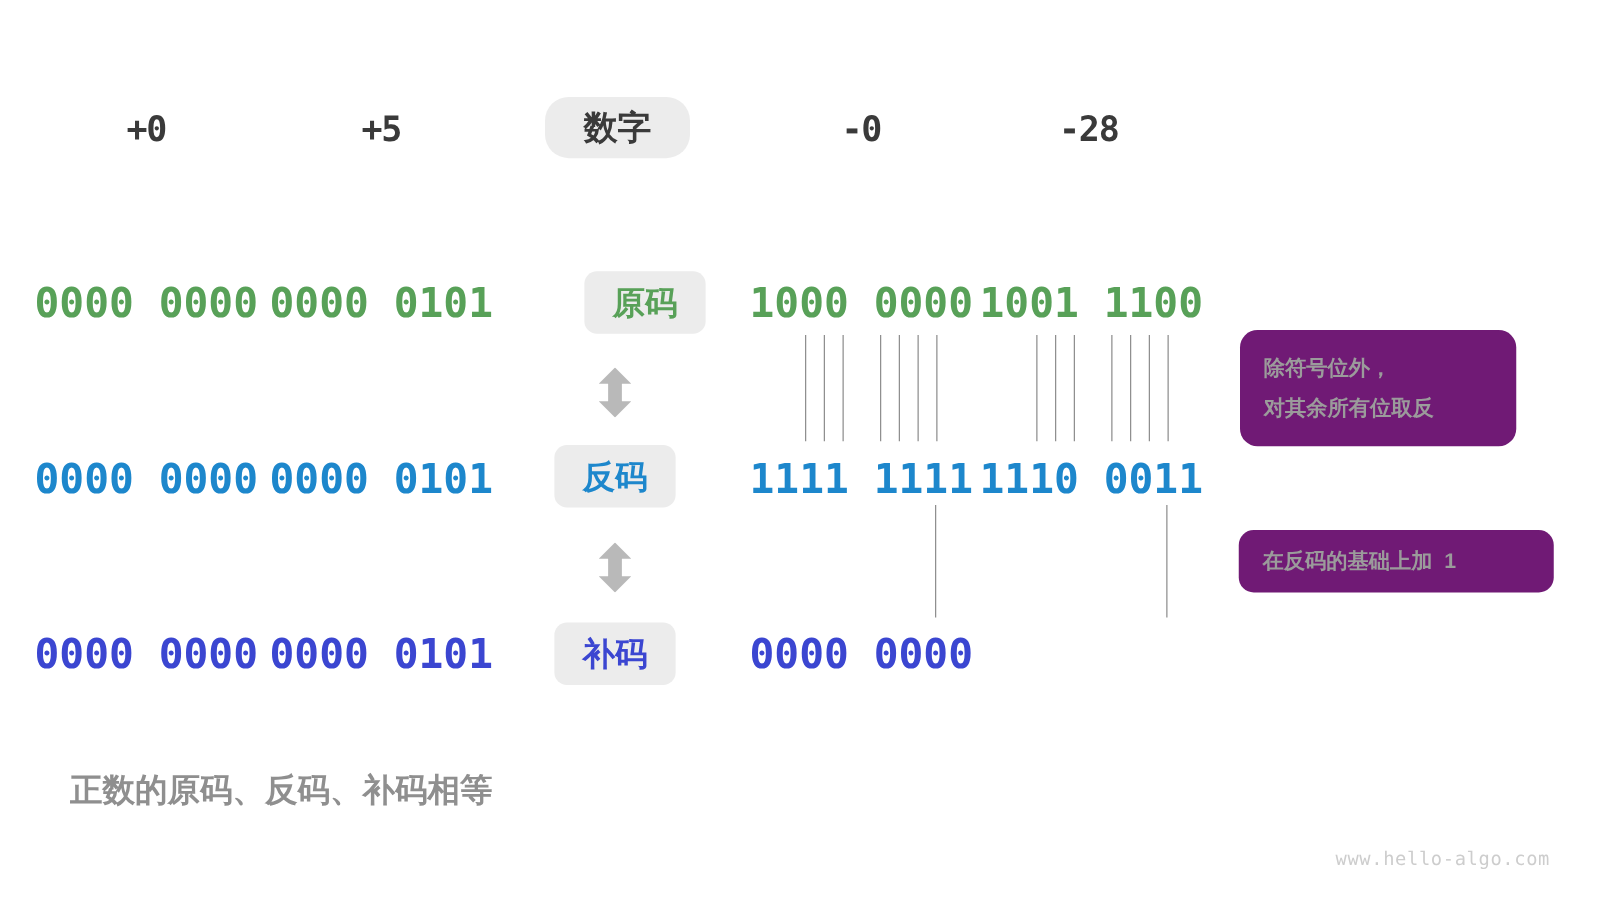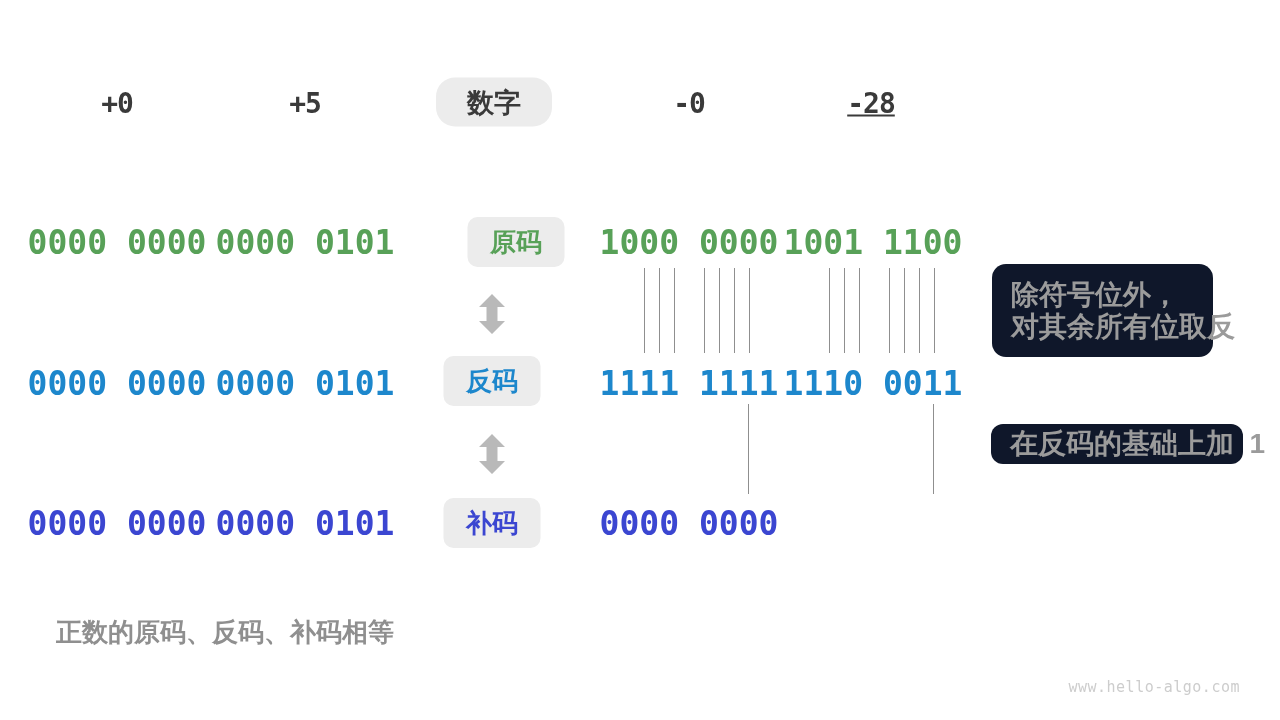--- a/index.html
+++ b/index.html
@@ -42,22 +42,22 @@
   .tick:nth-child(7){left:105px;}
 
   
   .plusline{position:absolute;width:1px;height:90px;background:#8f8f8f;}
 
   
   .dblarrow{position:absolute;transform:translate(-50%,-50%);}
 
   
   .note{
-    position:absolute;background:#0f172a;border-radius:14px;
-    color:#9b9b9b;font-weight:bold;font-size:28px;line-height:32px;
+    position:absolute;background:#701a75;border-radius:14px;
+    color:#9b9b9b;font-weight:bold;font-size:17px;line-height:32px;
     display:flex;flex-direction:column;justify-content:center;
     padding:0 0 0 19px;box-sizing:border-box;white-space:pre;
   }
 
   
   .caption{position:absolute;transform:translateY(-50%);font-size:26px;font-weight:bold;color:#8f8f8f;white-space:nowrap;}
 
   
   .watermark{position:absolute;font-size:15px;color:#cdcdcd;letter-spacing:0.5px;}
 </style>
@@ -65,21 +65,21 @@
 <body>
 
 <div id="canvas">
 
   <div class="center hdr-num mono" style="left:117px;top:103px;">+0</div>
   <div class="center hdr-num mono" style="left:305px;top:103px;">+5</div>
   <div class="center chip chip-number" style="left:494px;top:102px;">
     <span>数字</span>
   </div>
   <div class="center hdr-num mono" style="left:689px;top:103px;">-0</div>
-  <div class="center hdr-num mono" style="left:871px;top:103px;text-decoration:underline;">-28</div>
+  <div class="center hdr-num mono" style="left:871px;top:103px;">-28</div>
 
   <div class="center bin bin-sign mono" style="left:117px;top:242px;">0000 0000</div>
   <div class="center bin bin-sign mono" style="left:305px;top:242px;">0000 0101</div>
   <div class="center chip chip-row chip-sign" style="left:516px;top:242px;text-align:right;">
     <span>原码</span>
   </div>
   <div class="center bin bin-sign mono" style="left:689px;top:242px;">1000 0000</div>
   <div class="center bin bin-sign mono" style="left:873px;top:242px;">1001 1100</div>
 
   <div class="tickgroup" style="left:644px;top:268px;">
@@ -118,21 +118,21 @@
   <div class="center bin bin-ones mono" style="left:689px;top:383px;">1111 1111</div>
   <div class="center bin bin-ones mono" style="left:873px;top:383px;">1110 0011</div>
 
   <div class="plusline" style="left:748px;top:404px;"></div>
   <div class="plusline" style="left:933px;top:404px;"></div>
 
   <svg class="dblarrow" style="left:492px;top:454px;" width="26" height="40" viewBox="0 0 26 40">
     <path d="M13 0 L26 13 L18.5 13 L18.5 27 L26 27 L13 40 L0 27 L7.5 27 L7.5 13 L0 13 Z" fill="#b9b9b9"></path>
   </svg>
 
-  <div class="note" style="left:991px;top:424px;width:252px;height:40px;border-radius:12px;">
+  <div class="note" style="left:991px;top:424px;width:252px;height:50px;border-radius:12px;">
     <div>在反码的基础上加  1</div>
   </div>
 
   <div class="center bin bin-twos mono" style="left:117px;top:523px;">0000 0000</div>
   <div class="center bin bin-twos mono" style="left:305px;top:523px;">0000 0101</div>
   <div class="center chip chip-row chip-twos" style="left:492px;top:523px;">
     <span>补码</span>
   </div>
   <div class="center bin bin-twos mono" style="left:689px;top:523px;">0000 0000</div>
 

